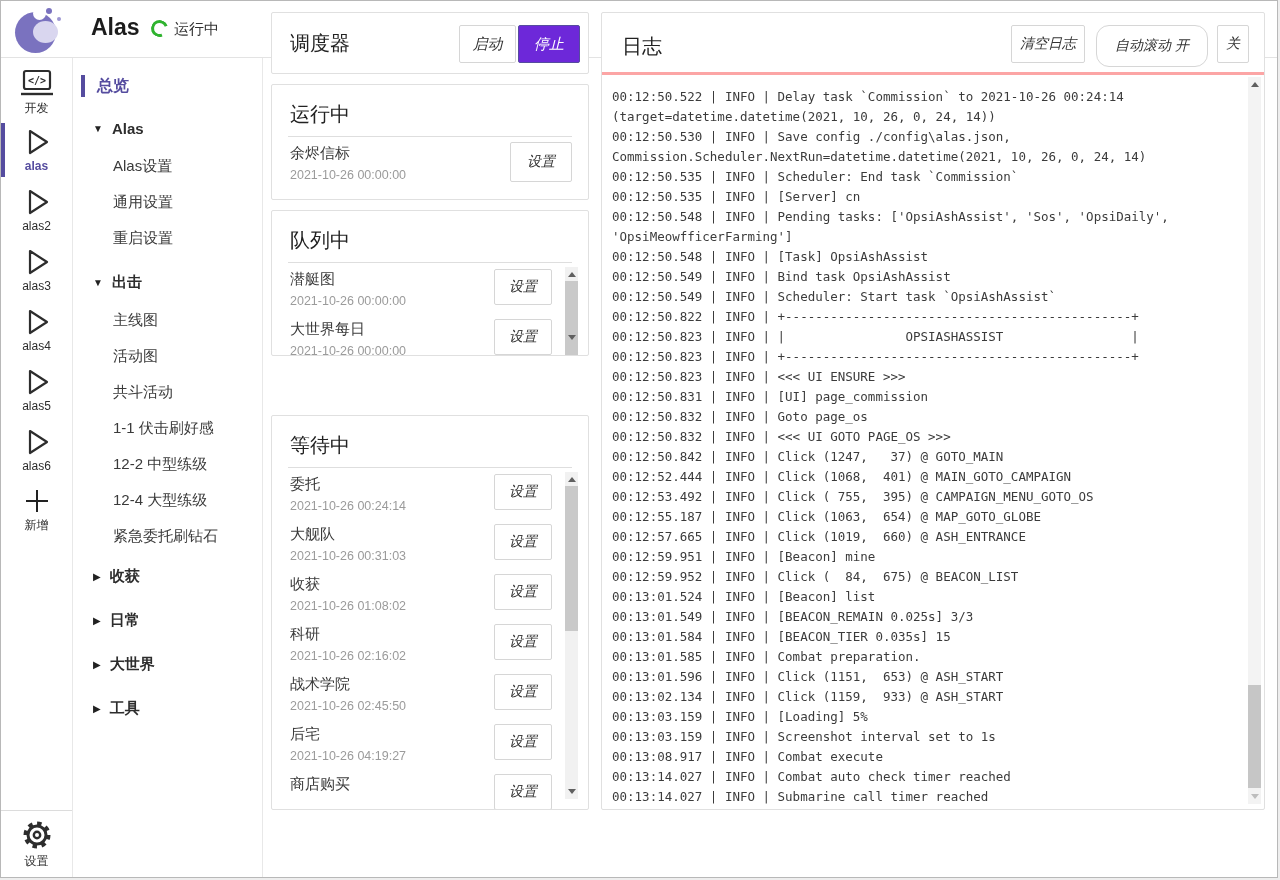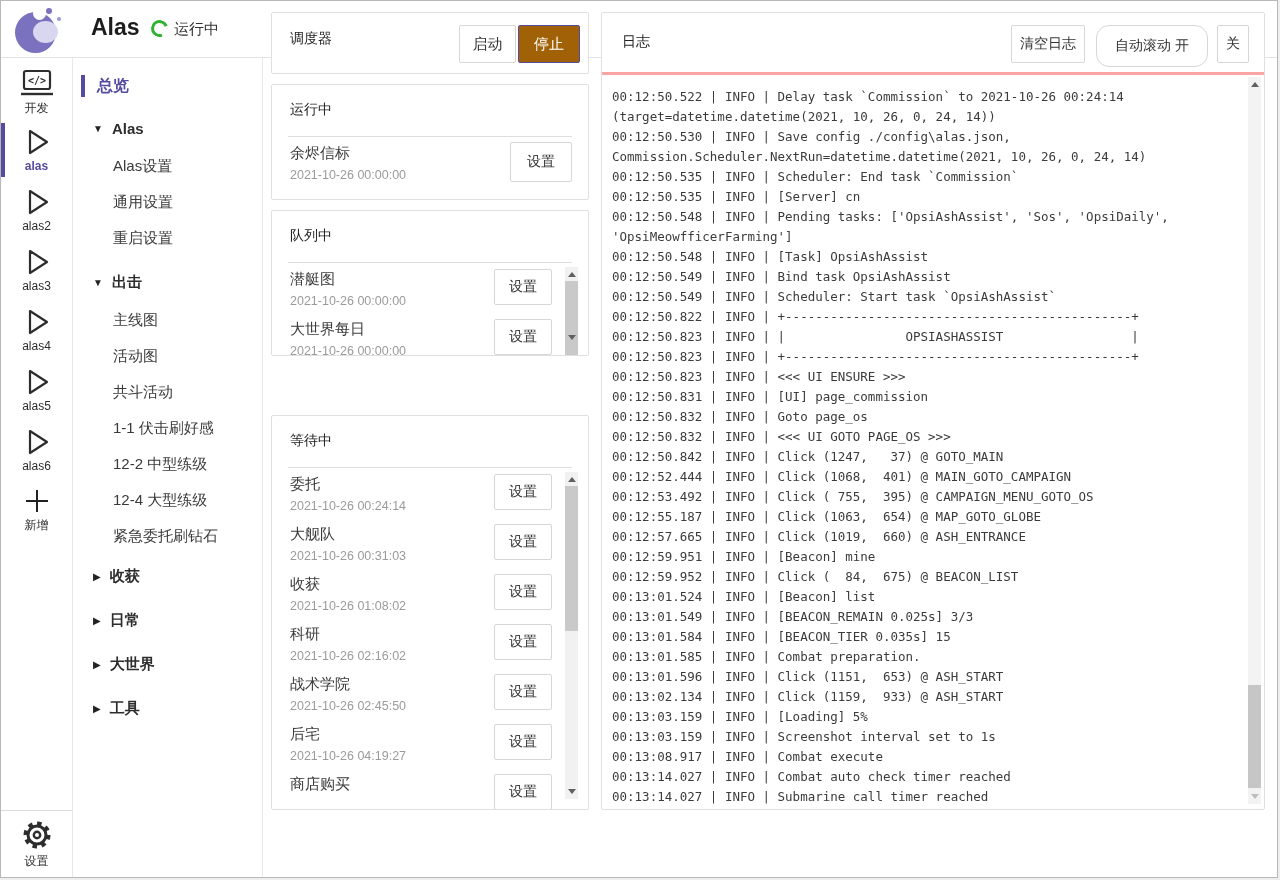--- a/index.html
+++ b/index.html
@@ -44,25 +44,25 @@
                 color:#554c9f; font-weight:bold; font-size:16px; }
   .nav-active::before { content:""; position:absolute; left:8px; top:5px; bottom:5px; width:4px; background:#554c9f; }
   .nav-group { height:40px; margin-top:6px; padding-left:20px; display:flex; align-items:center; gap:9px;
                font-weight:600; color:#2d2d2d; }
   .nav-group.collapsed { height:44px; margin-top:0; }
   .nav-group .arr { font-size:10px; color:#222; }
   .nav-child { height:36px; line-height:36px; padding-left:40px; color:#3a3a3a; }
 
   
   .card { position:absolute; background:#fff; border:1px solid #e0e0e0; border-radius:2px; overflow:hidden; }
-  .card-title { font-size:14px; color:#222; }
+  .card-title { font-size:20px; color:#222; }
   .btn { background:#fff; border:1px solid #d6d6d6; border-radius:2px; font-size:15px; color:#333;
          display:flex; align-items:center; justify-content:center;
-         font-family:"Liberation Sans","DejaVu Sans",sans-serif; }
-  .btn.primary { background:#a16207; border-color:#554c9f; color:#fff; }
+         font-family:"Liberation Sans","DejaVu Sans",sans-serif;font-style:italic; }
+  .btn.primary { background:#6d28d9; border-color:#554c9f; color:#fff; }
 
   .card-scheduler { left:270px; top:11px; width:318px; height:62px; }
   .card-scheduler .card-title { position:absolute; left:18px; top:17px; }
   .btn-start { position:absolute; right:72px; top:12px; width:57px; height:38px; }
   .btn-stop  { position:absolute; right:8px;  top:12px; width:62px; height:38px; }
 
   .card-running { left:270px; top:83px;  width:318px; height:116px; }
   .card-queued  { left:270px; top:209px; width:318px; height:146px; }
   .card-waiting { left:270px; top:414px; width:318px; height:395px; }
   .card-head { height:52px; position:relative; margin:0 16px; border-bottom:1px solid #dedede; }

